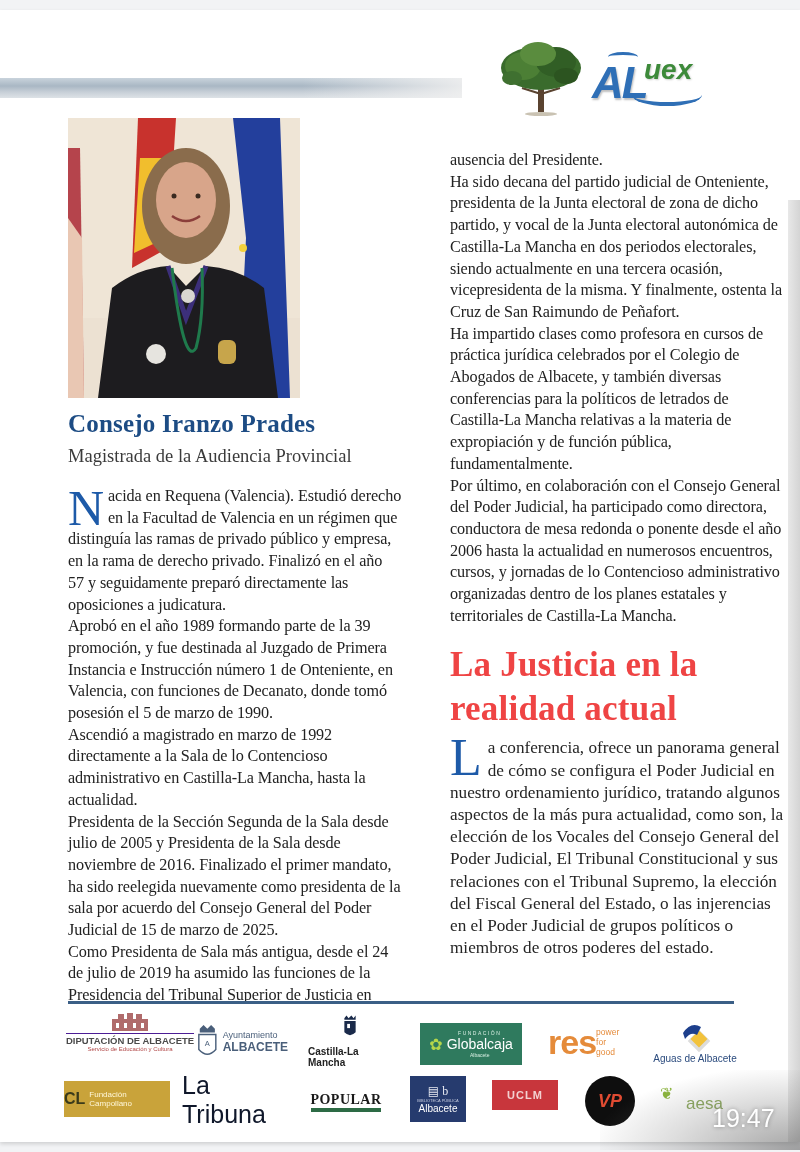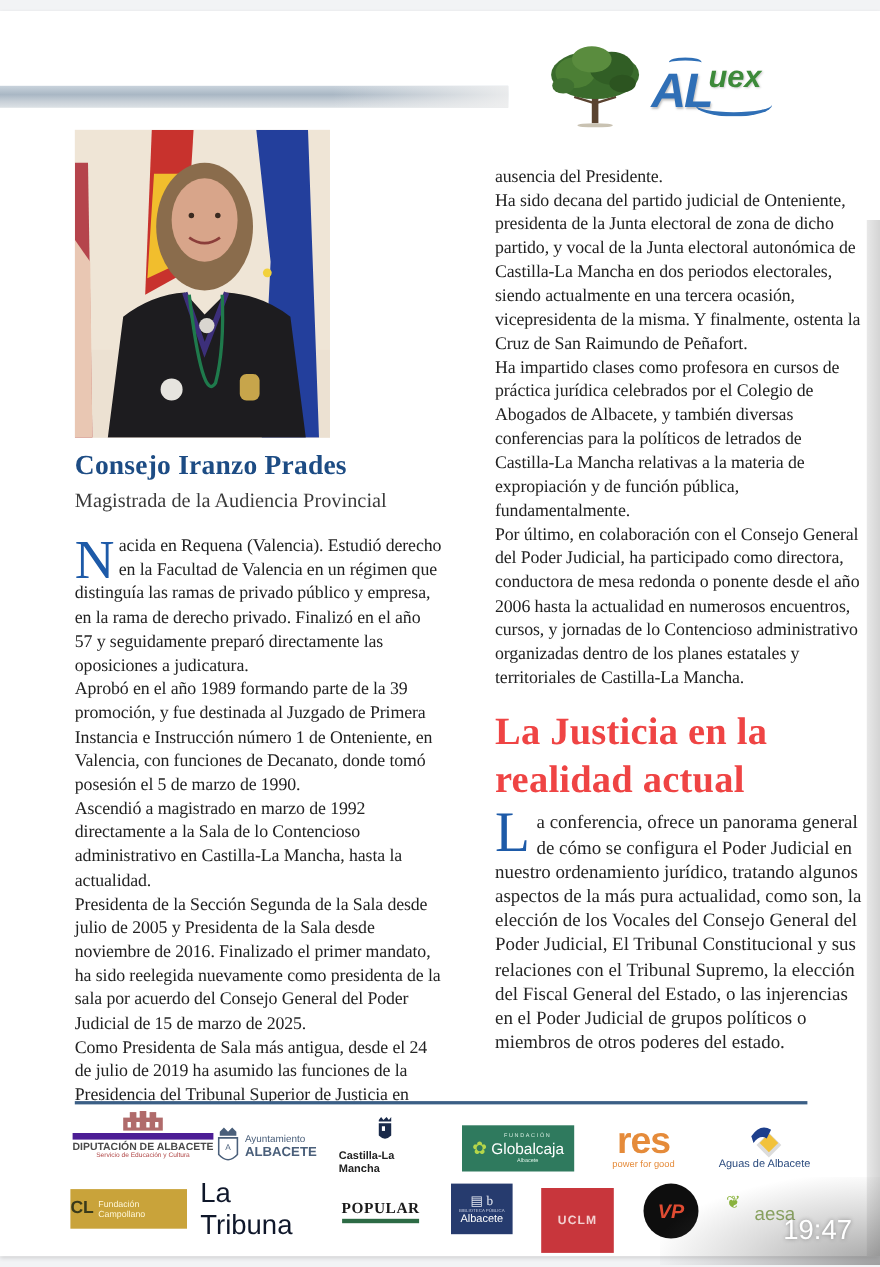--- a/index.html
+++ b/index.html
@@ -193,21 +193,21 @@
     <svg width="40" height="18" viewBox="0 0 40 18">
       <rect x="2" y="6" width="36" height="12" fill="#b06b6b"></rect>
       <rect x="8" y="1" width="6" height="6" fill="#b06b6b"></rect>
         <rect x="26" y="1" width="6" height="6" fill="#b06b6b"></rect>
       <rect x="17" y="0" width="6" height="7" fill="#b06b6b"></rect>
       <rect x="6" y="10" width="3" height="5" fill="#fff"></rect>
         <rect x="14" y="10" width="3" height="5" fill="#fff"></rect>
         <rect x="23" y="10" width="3" height="5" fill="#fff"></rect>
         <rect x="31" y="10" width="3" height="5" fill="#fff"></rect>
     </svg>
-    <div class="sp-text" style="font-size:9.5px; font-weight:bold; color:#4a4a4a; border-top:6px solid #4c1d95; margin-top:2px; padding-top:1px; white-space:nowrap;">DIPUTACIÓN DE ALBACETE</div>
+    <div class="sp-text" style="font-size:9.5px; font-weight:bold; color:#4a4a4a; border-top:1px solid #4c1d95; margin-top:2px; padding-top:1px; white-space:nowrap;">DIPUTACIÓN DE ALBACETE</div>
     <div class="sp-text" style="font-size:6px; color:#b04646; white-space:nowrap;">Servicio de Educación y Cultura</div>
   </div>
 
   <div class="sponsor" style="left:196px; top:1010px; width:92px; height:44px;">
     <svg width="24" height="36" viewBox="0 0 24 36">
       <path d="M4 4 L8 0 L12 4 L16 0 L20 4 L20 8 L4 8 Z" fill="#4a5f7a"></path>
       <path d="M3 10 L21 10 L21 26 Q12 36 3 26 Z" fill="none" stroke="#4a5f7a" stroke-width="1.5"></path>
       <text x="12" y="22" text-anchor="middle" font-size="8" fill="#4a5f7a" font-family="Liberation Sans, sans-serif">A</text>
     </svg>
     <div style="display:flex; flex-direction:column; margin-left:4px;">
@@ -227,21 +227,21 @@
 
   <div class="sponsor" style="left:420px; top:1013px; width:102px; height:42px; background:#2f7a5e; flex-direction:row;">
     <span style="color:#b5d64a; font-size:16px; margin-right:4px;">✿</span>
     <div style="display:flex; flex-direction:column; align-items:center;">
       <span class="sp-text" style="font-size:5px; color:#d8efe3; letter-spacing:1.5px;">FUNDACIÓN</span>
       <span class="sp-text" style="font-size:14px; color:#ffffff;">Globalcaja</span>
       <span class="sp-text" style="font-size:5px; color:#d8efe3;">Albacete</span>
     </div>
   </div>
 
-  <div class="sponsor" style="left:548px; top:1006px; width:74px; height:52px; flex-direction:column;">
+  <div class="sponsor" style="left:548px; top:1006px; width:74px; height:52px; flex-direction:row;">
     <span class="sp-text" style="font-size:34px; font-weight:bold; color:#e58b3a; line-height:32px; letter-spacing:-1px;">res</span>
     <span class="sp-text" style="font-size:8.5px; color:#e58b3a;">power for good</span>
   </div>
 
   <div class="sponsor" style="left:640px; top:1004px; width:110px; height:56px; flex-direction:column;">
     <svg width="36" height="32" viewBox="0 0 36 32">
       <rect x="14" y="12" width="16" height="16" fill="#dcdcdc" transform="rotate(45 22 20)"></rect>
       <rect x="16" y="12" width="12" height="12" fill="#f2c23b" transform="rotate(45 22 18)"></rect>
       <path d="M6 12 Q14 0 24 6 L20 14 Q14 10 8 18 Z" fill="#1d3f8c"></path>
     </svg>
@@ -261,21 +261,21 @@
     <span style="font-family:'Liberation Serif',serif; font-weight:bold; font-size:14px; color:#1a1a1a; letter-spacing:0.5px;">POPULAR</span>
     <span style="display:block; width:70px; height:4px; background:#2d6b45;"></span>
   </div>
 
   <div class="sponsor" style="left:410px; top:1066px; width:56px; height:46px; background:#263b6e; flex-direction:column;">
     <span style="color:#e6e9f2; font-size:12px; line-height:14px;">▤ b</span>
     <span class="sp-text" style="font-size:4px; color:#c7cde0;">BIBLIOTECA PÚBLICA</span>
     <span class="sp-text" style="font-size:10px; color:#ffffff;">Albacete</span>
   </div>
 
-  <div class="sponsor" style="left:492px; top:1070px; width:66px; height:59px; background:#c8363c;">
+  <div class="sponsor" style="left:492px; top:1070px; width:66px; height:30px; background:#c8363c;">
     <span class="sp-text" style="font-size:11px; color:#f3d0d0; font-weight:bold; letter-spacing:1px;">UCLM</span>
   </div>
 
   <div class="sponsor" style="left:585px; top:1066px; width:50px; height:50px; background:#0e0e0e; border-radius:50%;">
     <span class="sp-text" style="font-size:18px; font-weight:bold; font-style:italic; color:#e04b32;">VP</span>
   </div>
 
   <div class="sponsor" style="left:660px; top:1068px; width:90px; height:44px; flex-direction:column; align-items:flex-start;">
     <span style="color:#8ab53a; font-size:16px; line-height:16px;">❦</span>
     <span class="sp-text" style="font-size:17px; color:#8aa85a; margin-left:26px; margin-top:-8px;">aesa</span>

